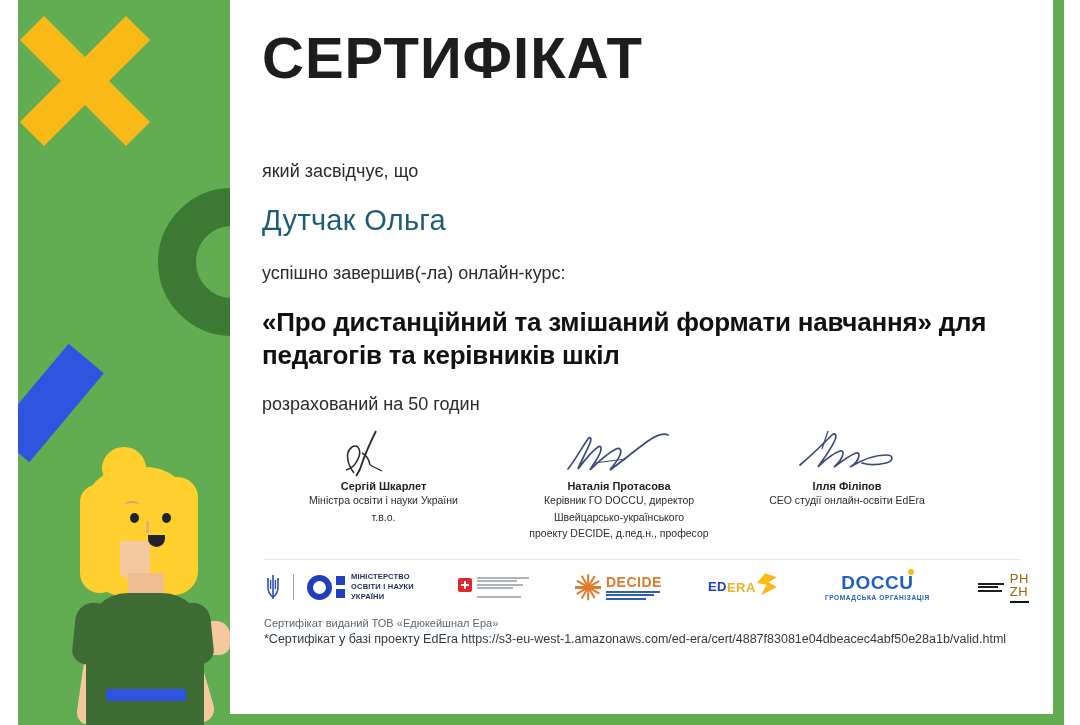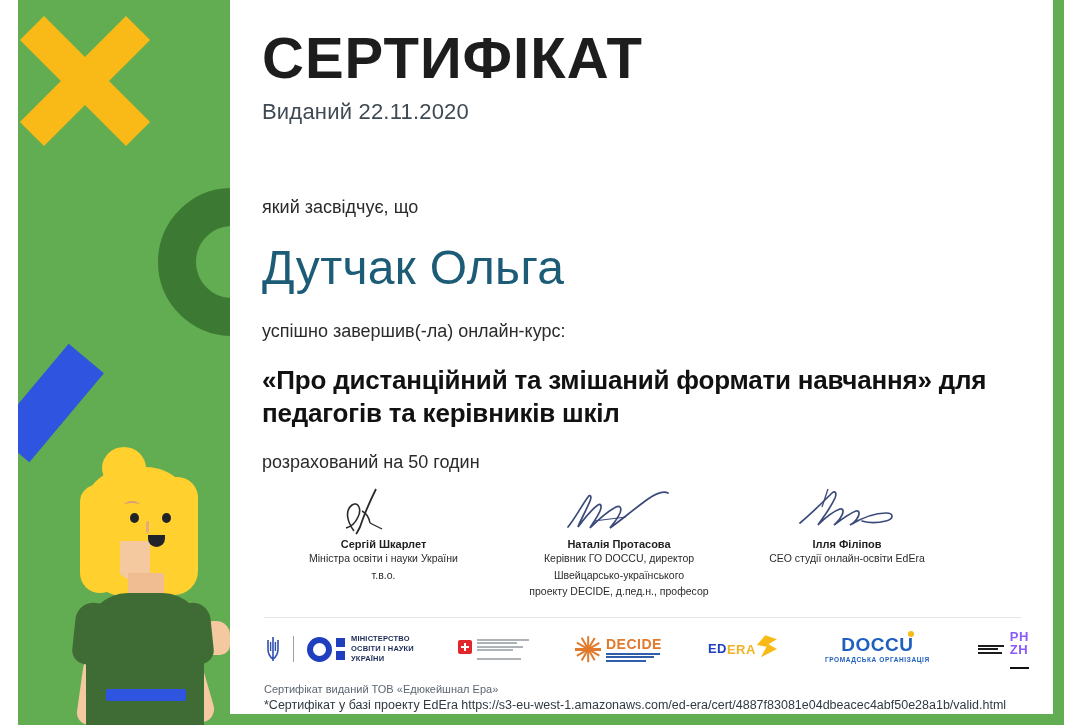--- a/index.html
+++ b/index.html
@@ -97,21 +97,21 @@
     font-size:58px;font-weight:bold;letter-spacing:1px;color:#1d1d1d;
     margin:28px 0 0 0;line-height:1.05;
   }
   .issued{
     font-size:22px;color:#3f4a52;margin-top:10px;letter-spacing:.2px;
   }
   .lead{
     font-size:18px;color:#2b2b2b;margin-top:72px;
   }
   .recipient{
-    font-size:48px;color:#1d5c77;margin-top:22px;letter-spacing:.3px;
+    font-size:29px;color:#1d5c77;margin-top:22px;letter-spacing:.3px;
   }
   .completed{
     font-size:18px;color:#2b2b2b;margin-top:26px;
   }
   .course{
     font-size:26px;font-weight:bold;color:#111;margin-top:22px;line-height:1.28;
     letter-spacing:-.2px;
   }
   .hours{
     font-size:18px;color:#2b2b2b;margin-top:22px;
@@ -166,21 +166,21 @@
   .edera-era{font-size:13px;font-weight:bold;color:#f0b323;letter-spacing:.5px;margin-top:1px;}
   .edera-spark{width:20px;height:22px;background:#f9b916;margin-left:1px;margin-top:-6px;
     clip-path:polygon(42% 0,100% 18%,58% 40%,100% 62%,20% 100%,48% 52%,0 44%);}
   .doccu{display:flex;flex-direction:column;margin-left:38px;align-items:center;}
   .doccu-word{font-size:19px;font-weight:bold;color:#1f5fbf;letter-spacing:.5px;line-height:1;position:relative;}
   .doccu-dot{position:absolute;right:-1px;top:-4px;width:6px;height:6px;background:#f9b916;border-radius:50%;}
   .doccu-sub{font-size:6.5px;font-weight:bold;color:#1f5fbf;letter-spacing:.6px;margin-top:2px;}
   .phzh{display:flex;align-items:center;gap:6px;margin-left:38px;}
   .phzh-lines{display:flex;flex-direction:column;gap:1.5px;}
   .phzh-lines i{display:block;height:2px;background:#1d1d1d;}
-  .phzh-txt{font-size:13px;font-weight:bold;color:#8b5cf6;line-height:1.02;letter-spacing:.5px;border-bottom:2.5px solid #111;padding-bottom:10px;}
+  .phzh-txt{font-size:13px;font-weight:normal;color:#a16207;line-height:1.02;letter-spacing:.5px;border-bottom:2.5px solid #111;padding-bottom:2px;}
 
   .footnotes{margin-top:14px;padding-left:2px;}
   .fn1{font-size:11px;color:#5c6670;}
   .fn2{font-size:12.5px;color:#2f3a42;margin-top:3px;}
 </style>
 </head>
 <body>
 
 <div class="cert">
 
@@ -212,21 +212,20 @@
       <div class="p-belt"></div>
     </div>
   </div>
 
   <div class="stripe-right"></div>
   <div class="stripe-bottom"></div>
 
   <div class="content">
 
     <div class="title">СЕРТИФІКАТ</div>
-    <div class="issued">Виданий 22.11.2020</div>
 
     <div class="lead">який засвідчує, що</div>
     <div class="recipient">Дутчак Ольга</div>
     <div class="completed">успішно завершив(-ла) онлайн-курс:</div>
     <div class="course">«Про дистанційний та змішаний формати навчання» для педагогів та керівників шкіл</div>
     <div class="hours">розрахований на 50 годин</div>
 
     <div class="signatures">
 
       <div class="sig s1">

